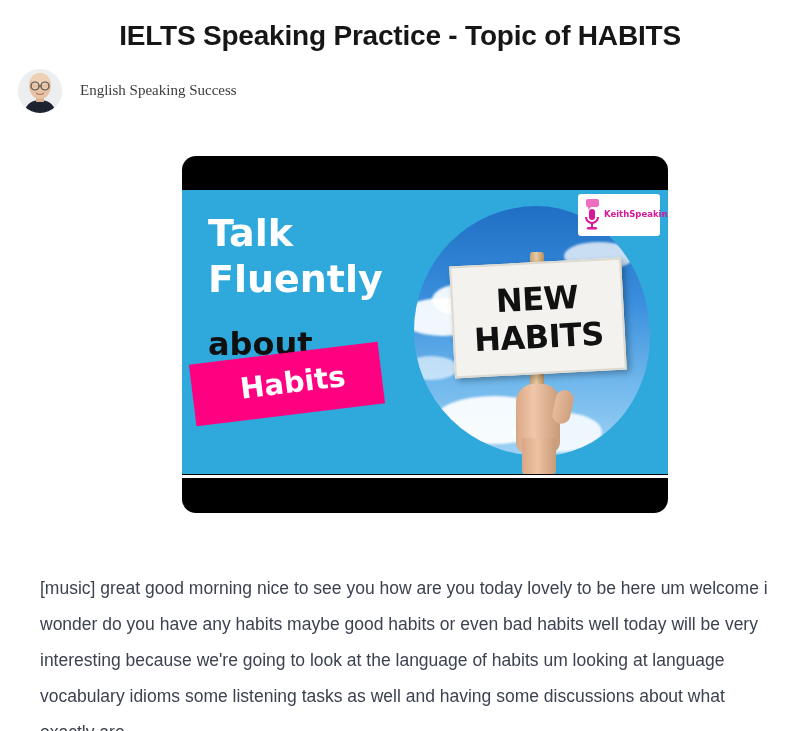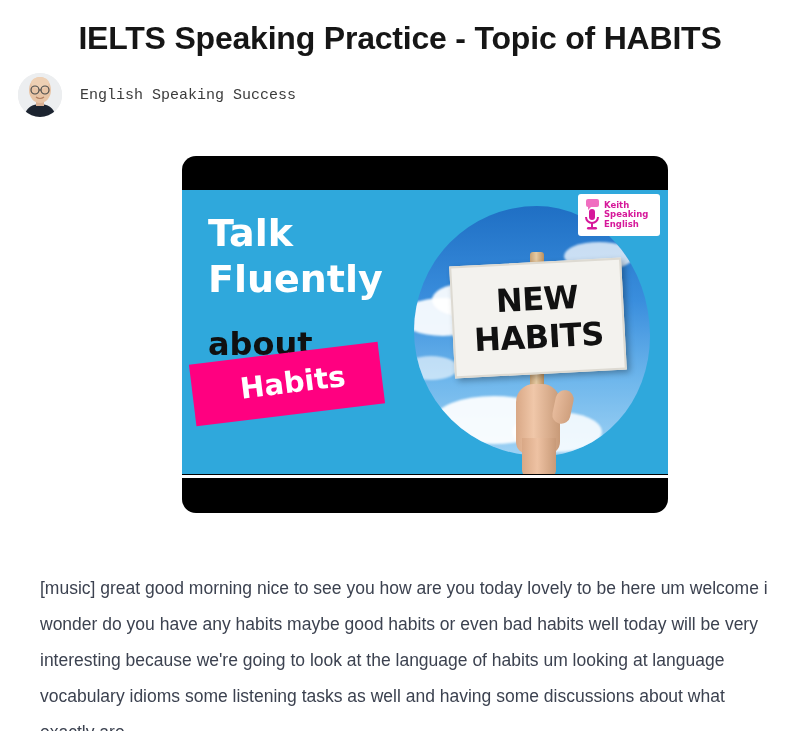--- a/index.html
+++ b/index.html
@@ -12,21 +12,21 @@
     width: 800px;
     height: 731px;
     font-family: "Liberation Sans", sans-serif;
     overflow: hidden;
     position: relative;
   }
 
   
   .page-title {
     text-align: center;
-    font-size: 32px;
+    font-size: 28px;
     font-weight: bold;
     color: #161616;
     letter-spacing: -0.2px;
     margin: 19px 0 0 0;
     padding: 0 12px;
     line-height: 1.2;
     white-space: nowrap;
   }
 
   
@@ -42,21 +42,21 @@
     overflow: hidden;
     flex: 0 0 44px;
     position: relative;
     background: #e9eaec;
   }
   .avatar svg { display: block; width: 100%; height: 100%; }
   .channel-name {
     margin-left: 18px;
     font-size: 15px;
     color: #3c3c3c;
-    font-family: Liberation Mono, monospace;
+    font-family: Liberation Serif, serif;
   }
 
   
   .thumb-wrap {
     position: absolute;
     left: 182px;
     top: 156px;
     width: 486px;
     height: 357px;
   }
@@ -228,21 +228,21 @@
     border-radius: 3px;
     display: flex;
     align-items: center;
     padding: 3px 4px;
     z-index: 7;
   }
   .brand-mic { flex: 0 0 20px; height: 34px; }
   .brand-text {
     margin-left: 2px;
     display: flex;
-    flex-direction: column;
+    flex-direction: row;
     justify-content: center;
     line-height: 1.12;
   }
   .brand-text span {
     font-family: "DejaVu Sans", sans-serif;
     font-size: 8.5px;
     font-weight: bold;
     color: #d6189a;
     white-space: nowrap;
   }

